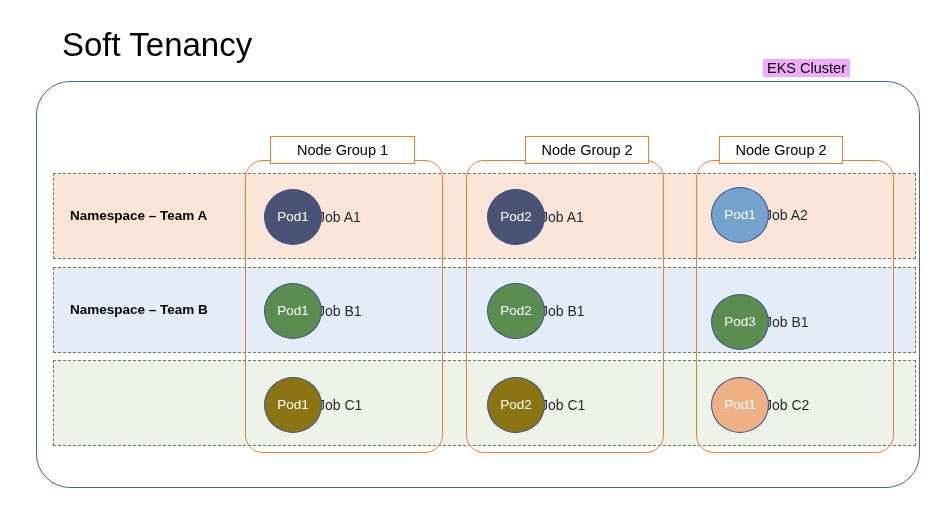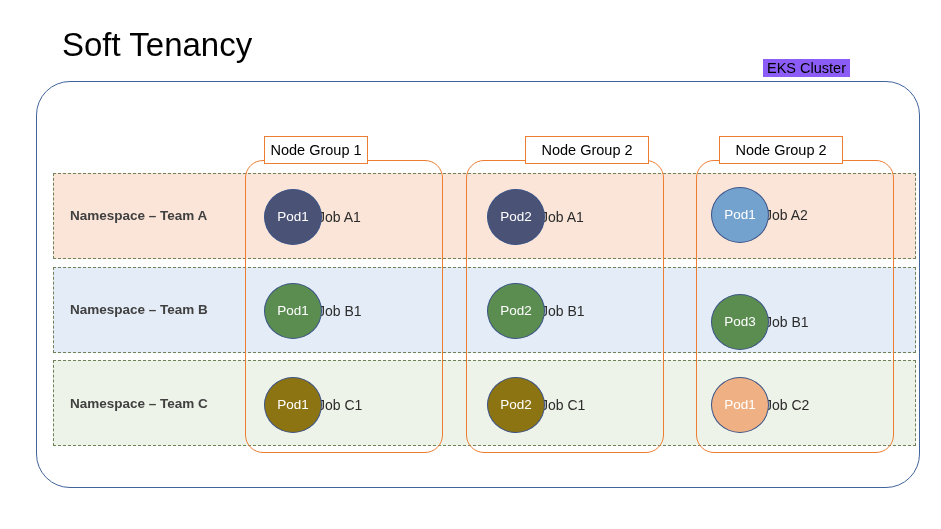--- a/index.html
+++ b/index.html
@@ -24,38 +24,38 @@
     position:absolute;left:36px;top:81px;
     width:884px;height:407px;
     border:1.6px solid #41649b;
     border-radius:34px;
     background:transparent;
     box-sizing:border-box;
   }
   .eks-label{
     position:absolute;left:763px;top:59px;
     font-size:14.5px;color:#000000;
-    background:#8b5cf6;padding:0 4px;
+    background:#f0abfc;padding:0 4px;
     white-space:nowrap;line-height:18px;
   }
 
   
   .ns-row{
     position:absolute;left:53px;width:863px;
     box-sizing:border-box;
     border:1.4px dashed #6f8257;
     border-style:dashed;
   }
   .ns-row.a{top:173px;height:86px;background:#fae5d8;}
   .ns-row.b{top:267px;height:86px;background:#e4edf7;}
   .ns-row.c{top:360px;height:86px;background:#eef3e9;}
 
   .ns-label{
     position:absolute;left:70px;
-    font-size:13.5px;font-weight:bold;color:#404040;
+    font-size:13.5px;font-weight:bold;color:#000000;
     white-space:nowrap;
   }
   .ns-label.a{top:208px;}
   .ns-label.b{top:302px;}
   .ns-label.c{top:396px;}
 
   
   .ng-box{
     position:absolute;top:160px;height:293px;
     border:1.6px solid #ed7d31;
@@ -68,21 +68,21 @@
   .ng-box.g3{left:696px;width:198px;}
 
   .ng-label{
     position:absolute;top:136px;height:28px;
     border:1.4px solid #ed7d31;
     background:#ffffff;
     box-sizing:border-box;
     display:flex;align-items:center;justify-content:center;
     font-size:14.5px;color:#000000;white-space:nowrap;
   }
-  .ng-label.g1{left:264px;width:104px;}
+  .ng-label.g1{left:270px;width:145px;}
   .ng-label.g2{left:497px;width:124px;margin-left:28px;}
   .ng-label.g3{left:719px;width:124px;}
 
   
   .pod-group{position:absolute;display:flex;align-items:center;}
   .pod-circle{
     width:56px;height:54px;border-radius:50%;
     border:1.2px solid #3c5488;
     display:flex;flex-direction:row;
     align-items:center;justify-content:center;
@@ -106,21 +106,20 @@
 
   <div class="eks-box" style="border-color: rgb(65, 100, 155);"></div>
   <div class="eks-label">EKS Cluster</div>
 
   <div class="ns-row a" style="background: rgb(250, 229, 216); border-color: rgb(111, 130, 87);"></div>
   <div class="ns-row b" style="background: rgb(228, 237, 247); border-color: rgb(111, 130, 87);"></div>
   <div class="ns-row c" style="background: rgb(238, 243, 233); border-color: rgb(111, 130, 87);"></div>
 
   <div class="ns-label a">Namespace – Team A</div>
   <div class="ns-label b">Namespace – Team B</div>
-  <div class="ns-label c">Namespace – Team C</div>
 
   <div class="ng-box g1" style="border-color: rgb(237, 125, 49);"></div>
   <div class="ng-box g2" style="border-color: rgb(237, 125, 49);"></div>
   <div class="ng-box g3" style="border-color: rgb(237, 125, 49);"></div>
 
   <div class="ng-label g1" style="border-color: rgb(237, 125, 49);">Node Group 1</div>
   <div class="ng-label g2" style="border-color: rgb(237, 125, 49);">Node Group 2</div>
   <div class="ng-label g3" style="border-color: rgb(237, 125, 49);">Node Group 2</div>
 
   <div class="pod-group" style="left:264px;top:189px;">

